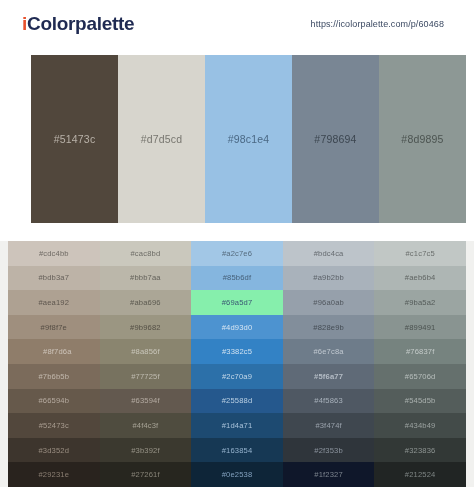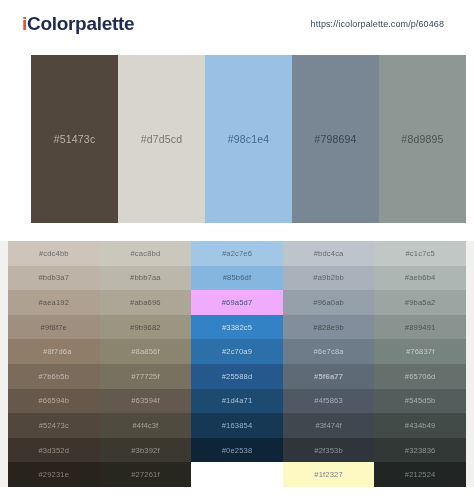--- a/index.html
+++ b/index.html
@@ -201,22 +201,25 @@
             <span style="color: rgb(136, 132, 120);">#27261f</span>
           </div>
         </div>
         <div class="grid-col">
           <div class="tile" style="background: rgb(162, 199, 230);">
             <span style="color: rgb(85, 107, 126);">#a2c7e6</span>
           </div>
           <div class="tile" style="background: rgb(133, 182, 223);">
             <span style="color: rgb(70, 97, 122);">#85b6df</span>
           </div>
-          <div class="tile" style="background: #f0abfc;">
+          <div class="tile" style="background: #86efac;">
             <span style="color: rgb(58, 88, 115);">#69a5d7</span>
+          </div>
+          <div class="tile" style="background: rgb(77, 147, 208);">
+            <span style="color: rgb(215, 230, 243);">#4d93d0</span>
           </div>
           <div class="tile" style="background: rgb(51, 130, 197);">
             <span style="color: rgb(207, 225, 241);">#3382c5</span>
           </div>
           <div class="tile" style="background: rgb(44, 112, 169);">
             <span style="color: rgb(197, 217, 234);">#2c70a9</span>
           </div>
           <div class="tile" style="background: rgb(37, 88, 141);">
             <span style="color: rgb(185, 207, 227);">#25588d</span>
           </div>
@@ -251,21 +254,21 @@
           </div>
           <div class="tile" style="background: rgb(79, 88, 99);">
             <span style="color: rgb(167, 176, 186);">#4f5863</span>
           </div>
           <div class="tile" style="background: rgb(63, 71, 79);">
             <span style="color: rgb(153, 161, 171);">#3f474f</span>
           </div>
           <div class="tile" style="background: rgb(47, 53, 59);">
             <span style="color: rgb(138, 146, 156);">#2f353b</span>
           </div>
-          <div class="tile" style="background: #fef9c3;">
+          <div class="tile" style="background: #0f172a;">
             <span style="color: rgb(123, 131, 141);">#1f2327</span>
           </div>
         </div>
         <div class="grid-col">
           <div class="tile" style="background: rgb(193, 199, 197);">
             <span style="color: rgb(106, 110, 108);">#c1c7c5</span>
           </div>
           <div class="tile" style="background: rgb(174, 182, 180);">
             <span style="color: rgb(95, 100, 98);">#aeb6b4</span>
           </div>

